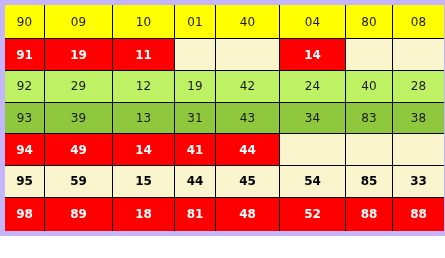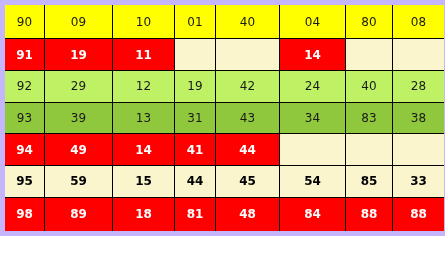--- a/index.html
+++ b/index.html
@@ -121,18 +121,18 @@
         <td class="fill-cream">54</td>
         <td class="fill-cream">85</td>
         <td class="fill-cream">33</td>
       </tr>
       <tr>
         <td class="fill-red">98</td>
         <td class="fill-red">89</td>
         <td class="fill-red">18</td>
         <td class="fill-red">81</td>
         <td class="fill-red">48</td>
-        <td class="fill-red">84</td>
+        <td class="fill-red">52</td>
         <td class="fill-red">88</td>
         <td class="fill-red">88</td>
       </tr>
     </tbody>
 </table>
 
 </body></html>

